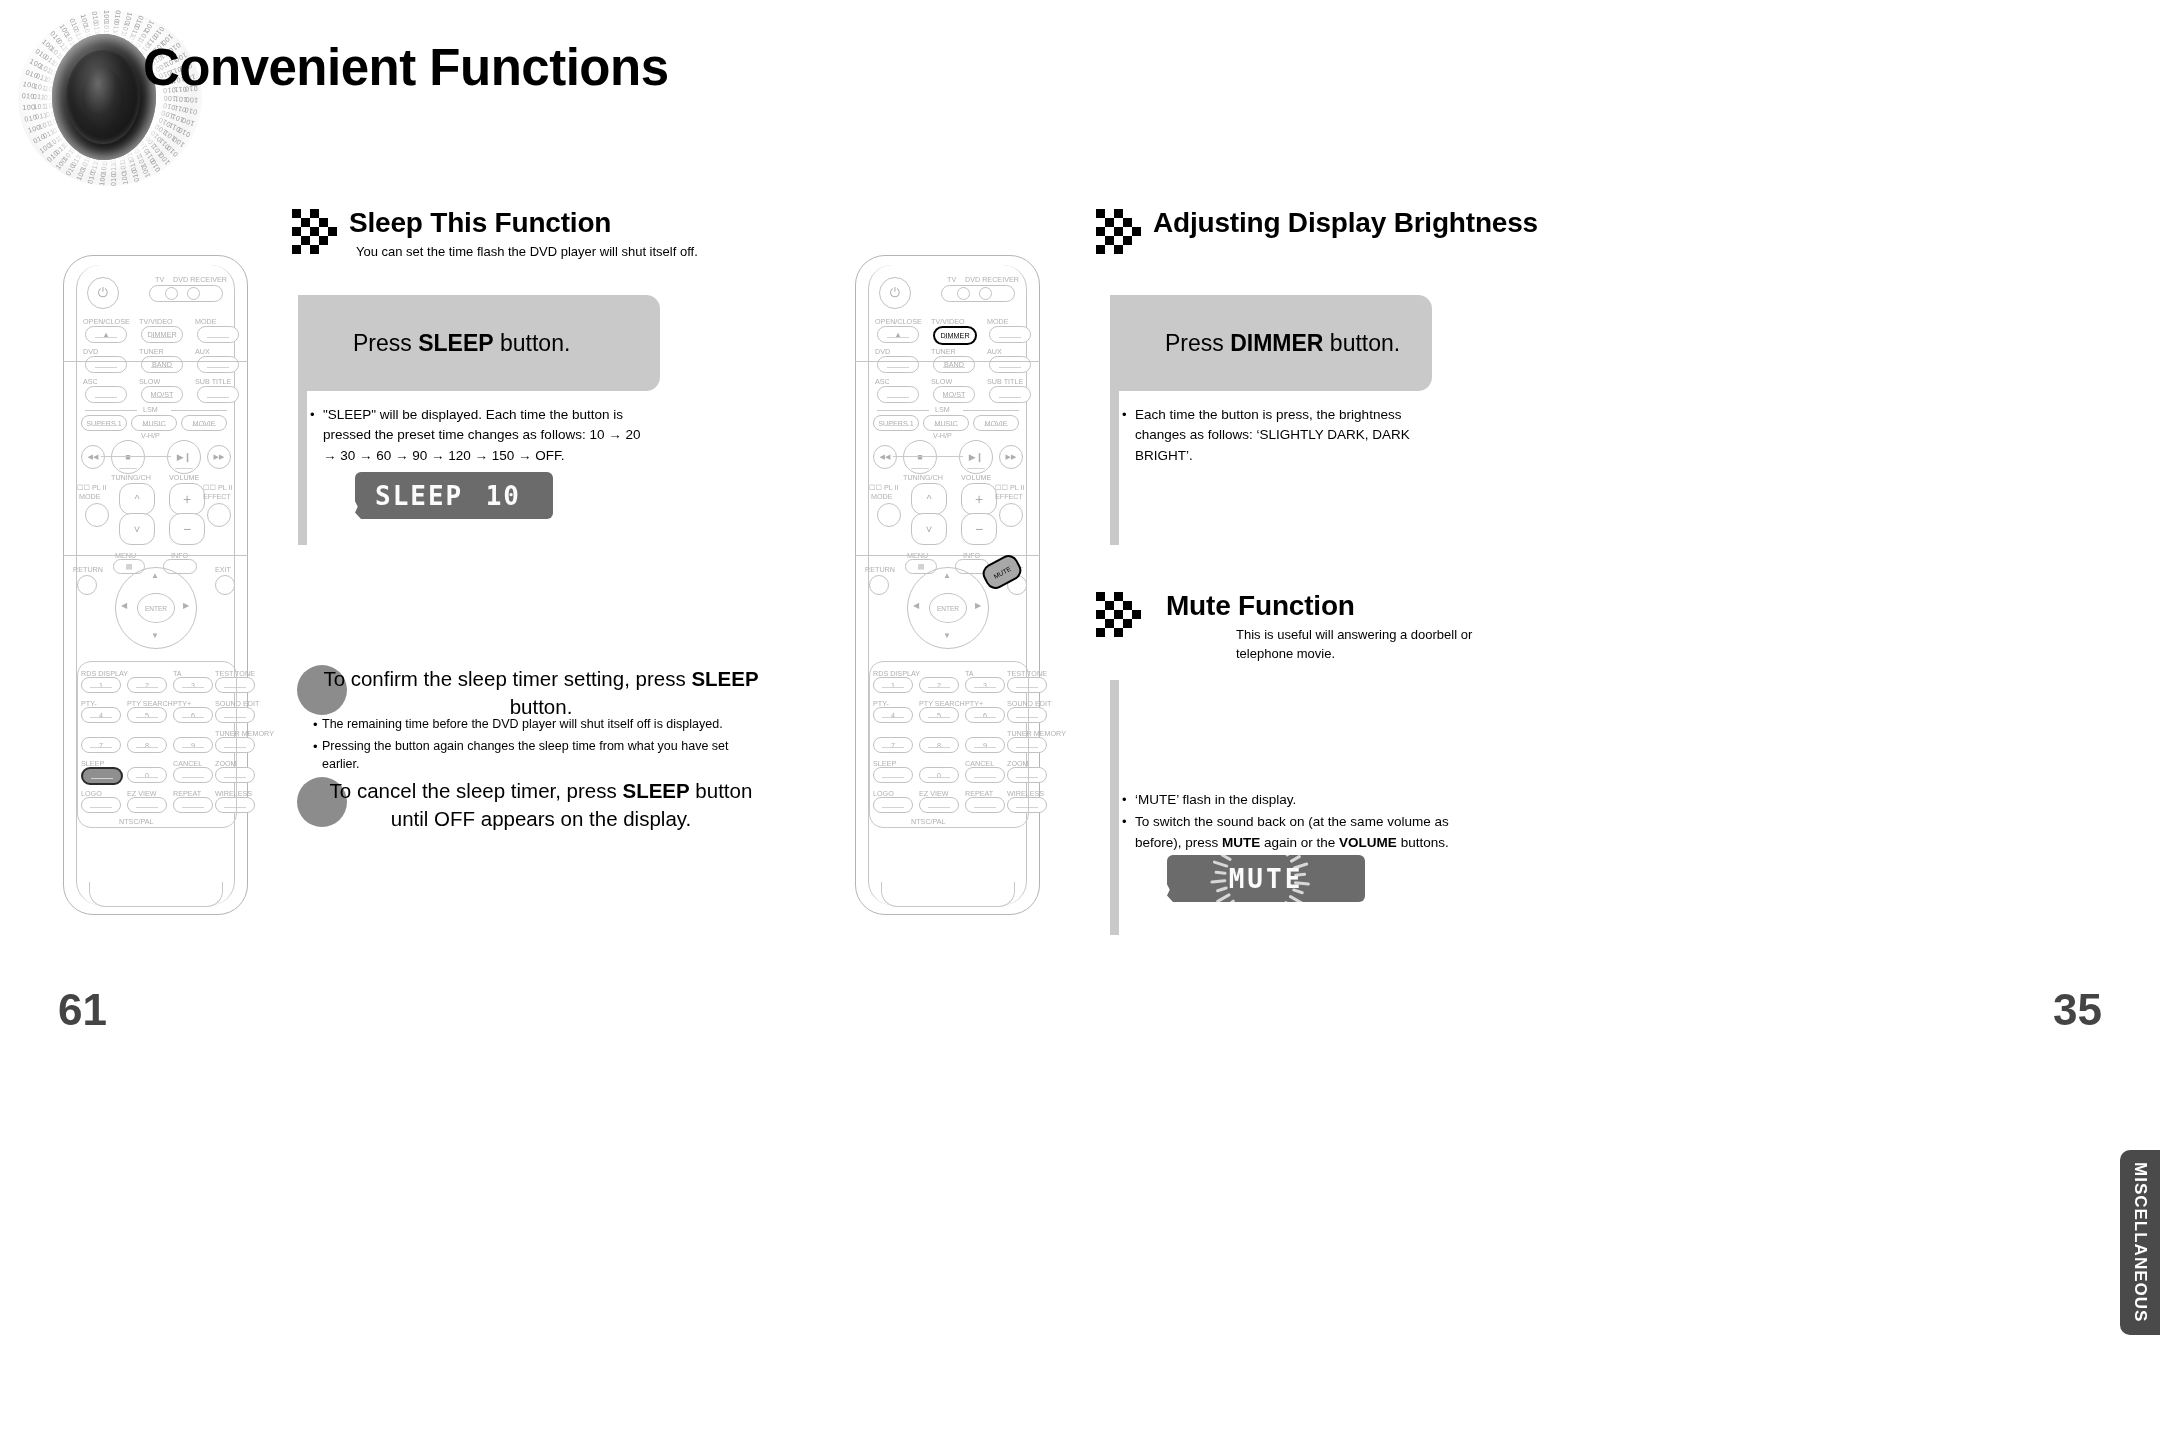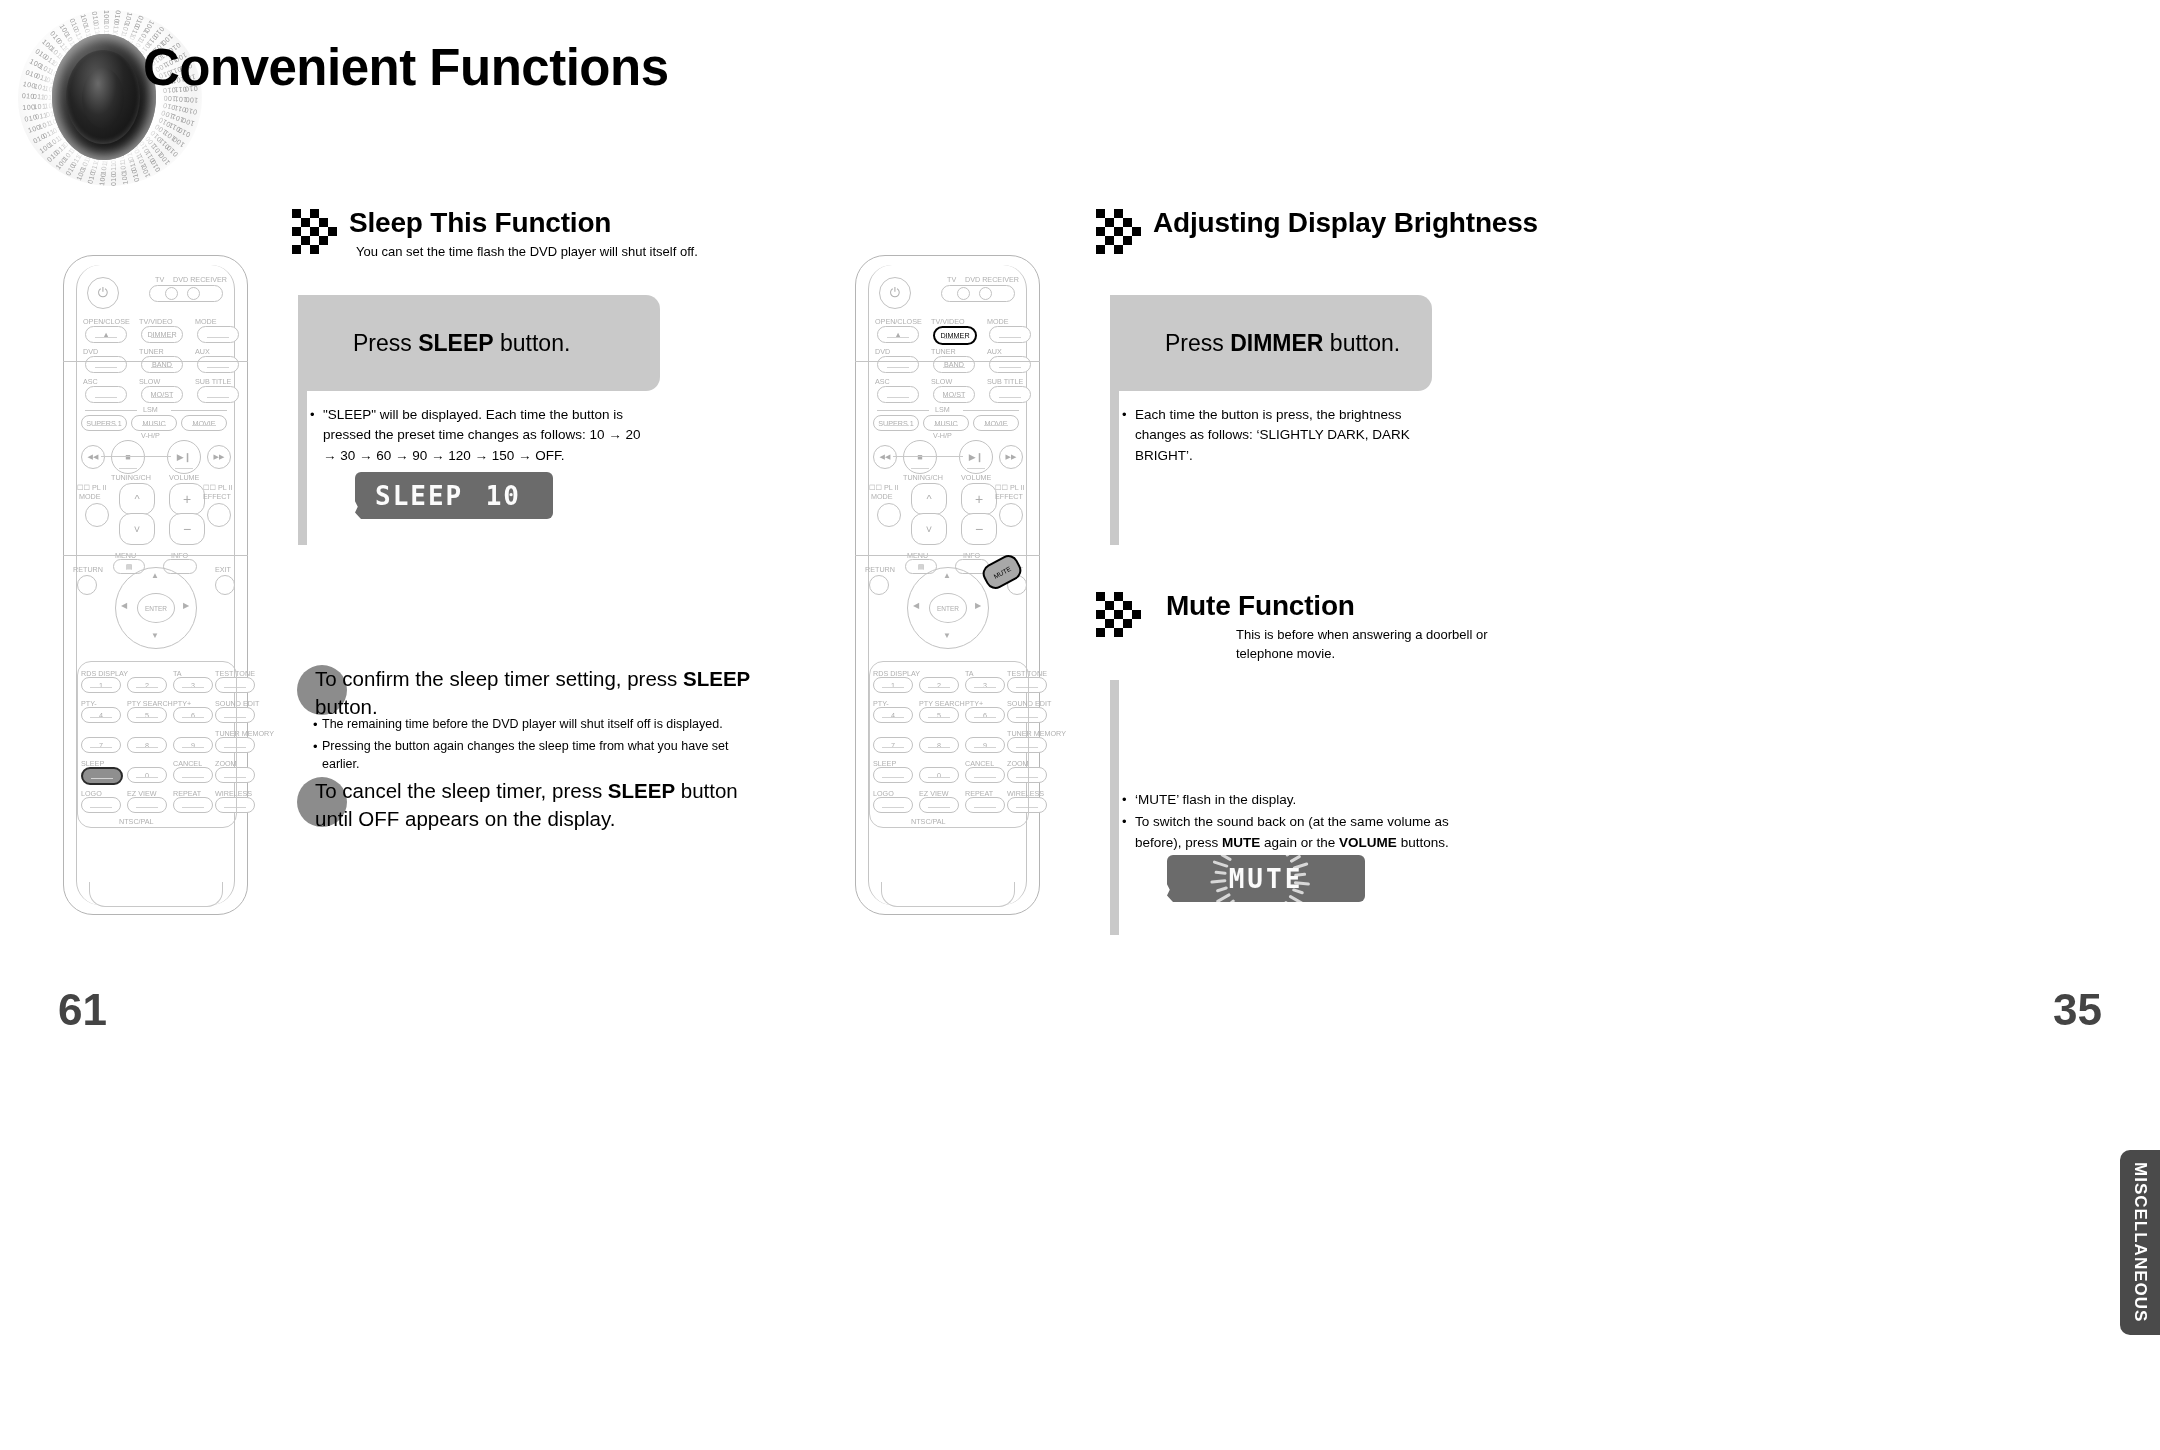--- a/index.html
+++ b/index.html
@@ -90,21 +90,21 @@
     font-family:"DejaVu Sans Mono", monospace;
     color:#fbfbfb;font-weight:bold;letter-spacing:2px;
   }
   .flashbox{position:absolute;}
   .flashbox .ray{
     position:absolute;left:50%;top:50%;width:2.5px;background:#d7d7d7;
     transform-origin:50% 0;border-radius:2px;
   }
 
   
-  .callout{position:absolute;}
+  .callout{position:absolute;text-align:center;}
   .callout .circ{
     position:absolute;left:0;top:0;width:50px;height:50px;border-radius:50%;
     background:#8c8c8c;
   }
   .callout .ctxt{
     position:relative;font-size:20.5px;color:#000;line-height:1.35;padding-left:18px;
   }
   .callout .ctxt b{font-weight:bold;}
 
   
@@ -660,21 +660,21 @@
         <i style="left: 18px; top: 18px; width: 9px; height: 9px;"></i>
         <i style="left: 36px; top: 18px; width: 9px; height: 9px;"></i>
         <i style="left: 9px; top: 27px; width: 9px; height: 9px;"></i>
         <i style="left: 27px; top: 27px; width: 9px; height: 9px;"></i>
         <i style="left: 0px; top: 36px; width: 9px; height: 9px;"></i>
         <i style="left: 18px; top: 36px; width: 9px; height: 9px;"></i>
       </div>
     <div style="padding-left:70px;">
       <div class="sect-h">Mute Function</div>
       <div class="sect-sub" style="padding-left:70px;">
-        <div>This is before when answering a doorbell or</div>
+        <div>This is useful will answering a doorbell or</div>
         <div>telephone movie.</div>
       </div>
     </div>
   </div>
 
   <div class="railbar" style="left:1110px;top:680px;height:255px;"></div>
 
   <div class="blist" style="left:1122px;top:790px;width:345px;">
     <div class="row">
       <div class="dot">•</div>

